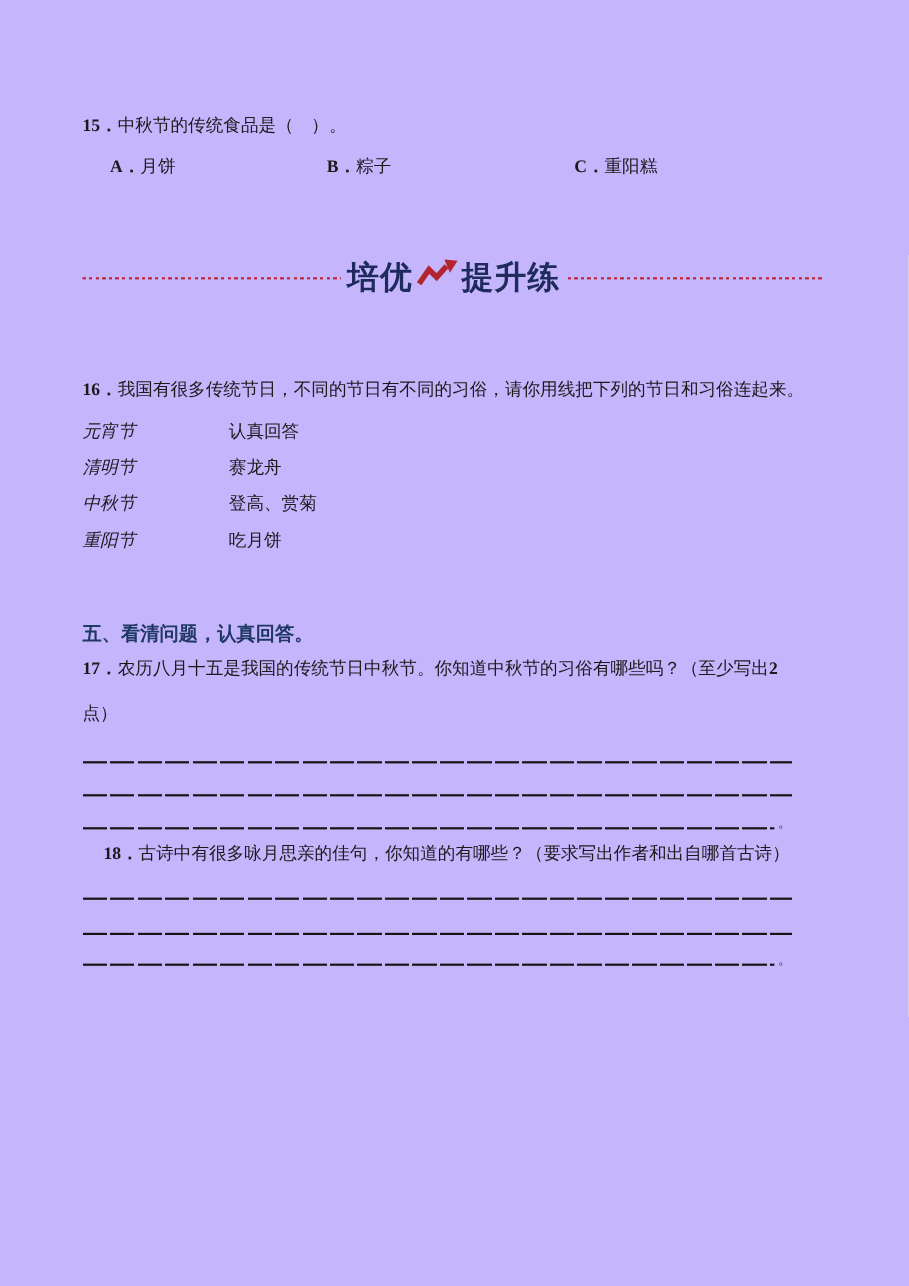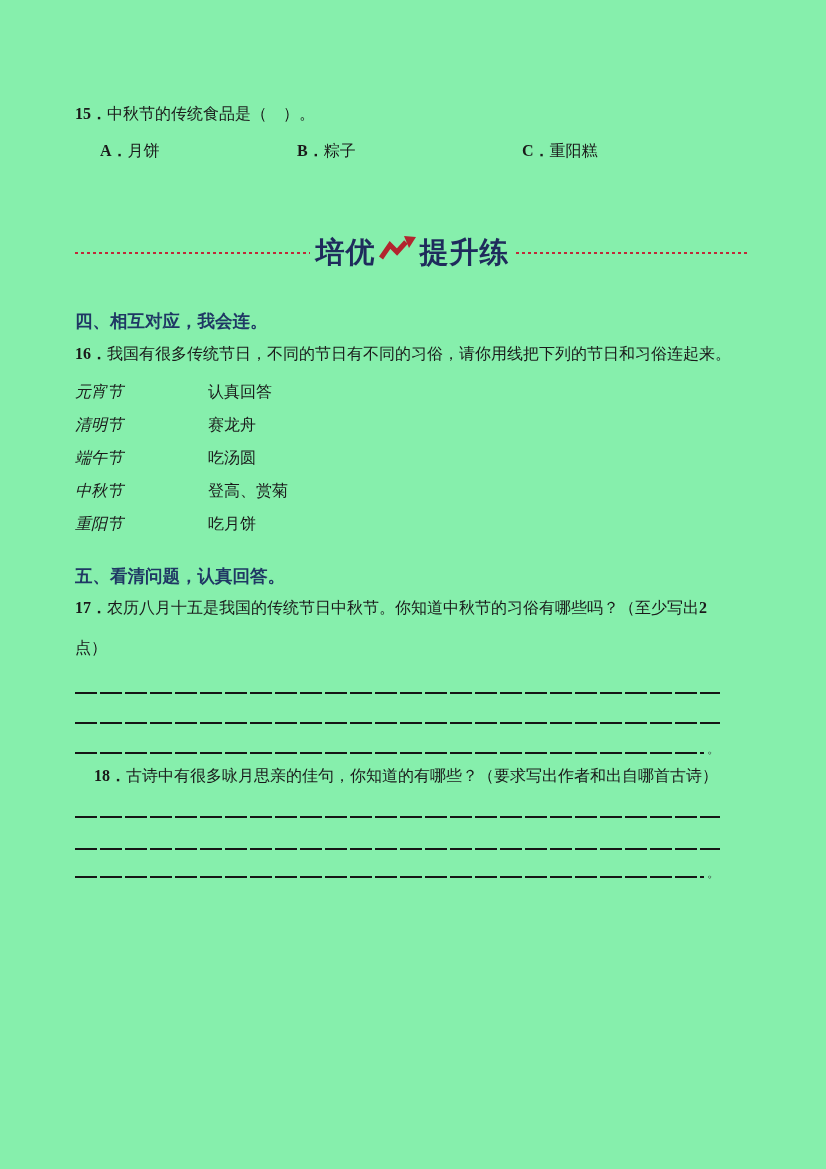--- a/index.html
+++ b/index.html
@@ -1,20 +1,20 @@
 <!DOCTYPE html>
 <html><head>
 <meta charset="utf-8">
 <style>
   html,body { margin:0; padding:0; background:#e8e8e8; }
   .page {
     position:relative;
     width:826px; height:1169px;
     margin:0 auto;
-    background:#86efac;
+    background:#c4b5fd;
     font-family:"DejaVu Serif","Liberation Serif",serif;
     font-size:16px; color:#1a1a1a;
     overflow:hidden;
   }
   .abs { position:absolute; left:75px; right:76px; }
 
   .qnum { font-weight:bold; font-family:"Liberation Serif",serif; }
   .qline { line-height:22px; }
 
   
@@ -80,38 +80,33 @@
         <svg width="38" height="27" viewBox="0 0 38 27">
           <polyline points="2,23 11,10 18,17 27,7" fill="none" stroke="#b3252e" stroke-width="5"></polyline>
           <polygon points="25,1 37,2 30,13" fill="#b3252e"></polygon>
         </svg>
       </span>
       <span class="logo-text">提升练</span>
     </div>
     <div class="dash-rule"></div>
   </div>
 
-  <div class="abs section-heading" style="top:310px;">四、相互对应，我会连。</div>
 
   <div class="abs qline" style="top:343px;">
     <span class="qnum">16．</span><span>我国有很多传统节日，不同的节日有不同的习俗，请你用线把下列的节日和习俗连起来。</span>
   </div>
 
   <div class="abs" style="top:381px;">
     <div class="match-row">
       <span class="match-festival">元宵节</span>
       <span>认真回答</span>
     </div>
     <div class="match-row">
       <span class="match-festival">清明节</span>
       <span>赛龙舟</span>
-    </div>
-    <div class="match-row">
-      <span class="match-festival">端午节</span>
-      <span>吃汤圆</span>
     </div>
     <div class="match-row">
       <span class="match-festival">中秋节</span>
       <span>登高、赏菊</span>
     </div>
     <div class="match-row">
       <span class="match-festival">重阳节</span>
       <span>吃月饼</span>
     </div>
   </div>

